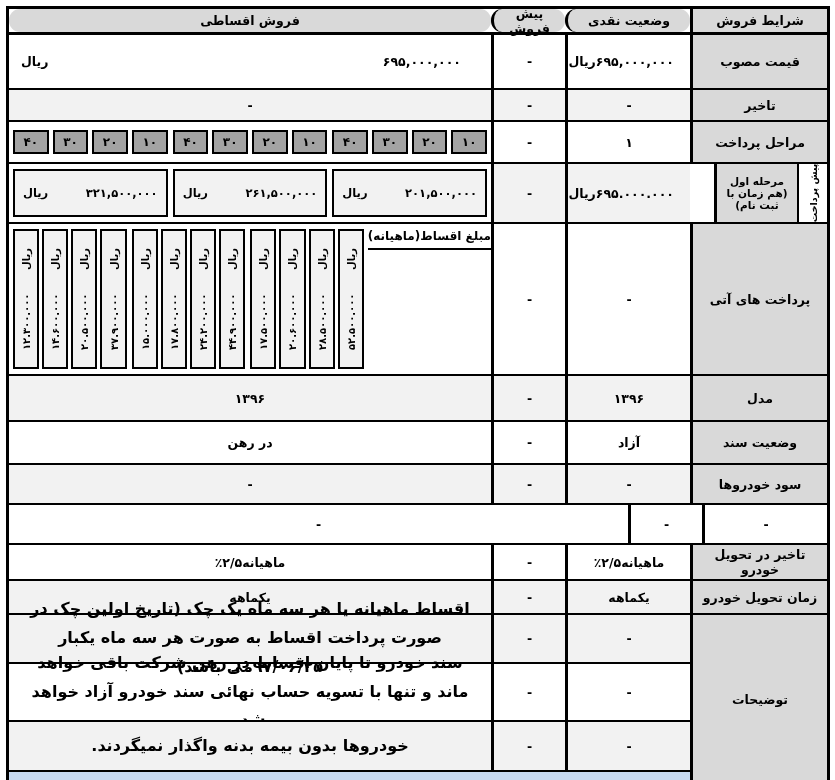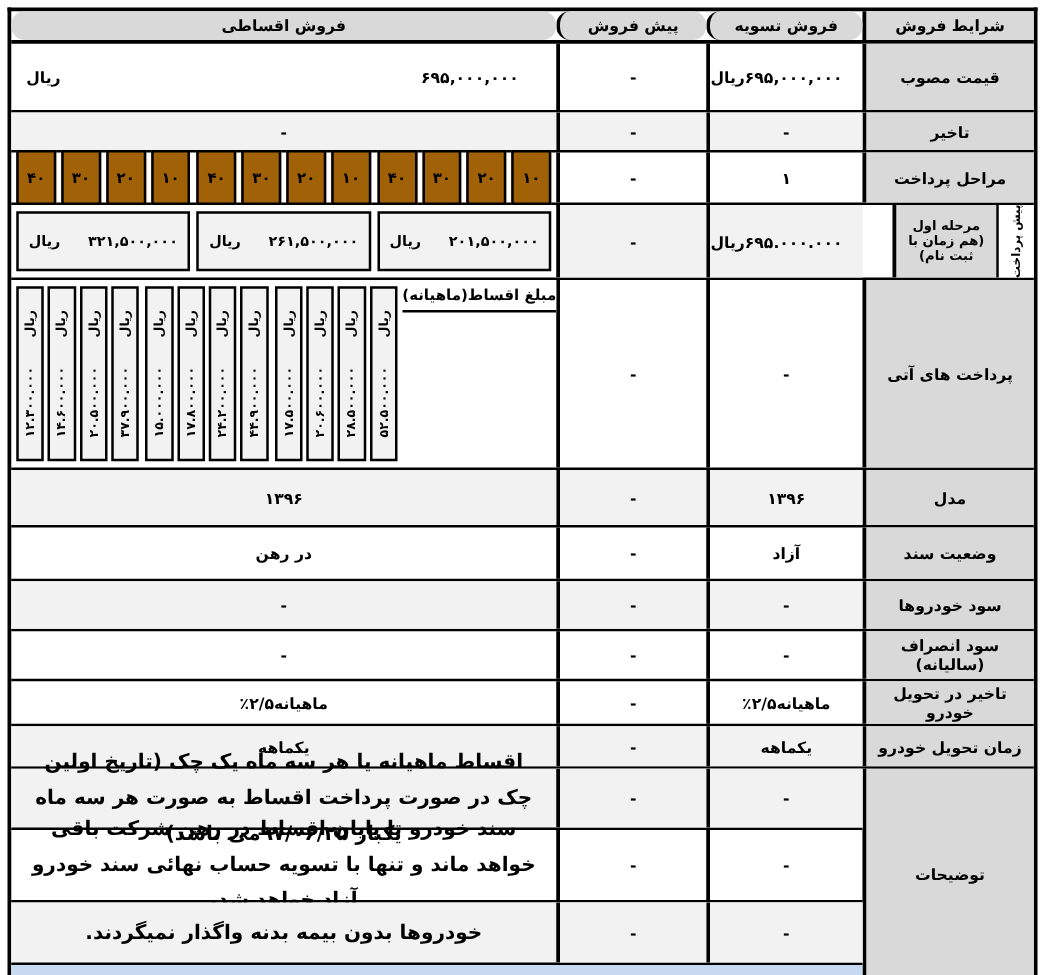--- a/index.html
+++ b/index.html
@@ -17,21 +17,21 @@
     border-bottom: none;
     background: #fff;
   }
   .row { display: flex; border-bottom: 2px solid #000; }
   .cell, .hcell, .cash, .pre, .inst {
     display: flex; align-items: center; justify-content: center;
     text-align: center; font-size: 12.5px;
   }
   .hcell  { width: 137px; background: #d9d9d9; border-left: 3px solid #000; padding: 2px 2px; }
   .cash   { width: 125px; border-left: 3px solid #000; }
-  .pre    { width: 120px;  border-left: 3px solid #000; }
+  .pre    { width: 74px;  border-left: 3px solid #000; }
   .inst   { flex: 1; }
   .bg-band { background: #f2f2f2; }
   .bg-head { background: #d9d9d9; border-radius: 11px; }
 
   .r-head   { height: 26px; border-bottom: 3px solid #000; }
   .r-price  { height: 55px; }
   .r-disc   { height: 32px; }
   .r-stages { height: 42px; }
   .r-stage1 { height: 60px; }
   .r-future { height: 152px; }
@@ -58,21 +58,21 @@
     width: 58px; height: 28px;
     transform: translate(-50%,-50%) rotate(-90deg);
     display: flex; align-items: center; justify-content: center;
     font-size: 9.5px; white-space: nowrap;
   }
 
   
   .groups { flex: 1; display: flex; gap: 5px; padding: 0 4px; align-items: center; }
   .sgroup { flex: 1; display: flex; gap: 4px; }
   .sbox {
-    flex: 1; height: 44px; background: #a16207; border: 2px solid #000;
+    flex: 1; height: 24px; background: #a3a3a3; border: 2px solid #000;
     display: flex; align-items: center; justify-content: center; font-size: 12px;
   }
   .gbox {
     flex: 1; height: 48px; background: #f2f2f2; border: 2px solid #000;
     display: flex; align-items: center; justify-content: space-between;
     padding: 0 8px; font-size: 11.5px;
   }
 
   
   .fut-inst { flex: 1; display: flex; flex-direction: row; }
@@ -102,21 +102,21 @@
   .n3 { height: 50px; }
   .blue-row { height: 12px; background: #c6d9f1; }
 </style>
 </head>
 <body>
 
 <div class="table">
 
   <div class="row r-head">
     <div class="hcell">شرایط فروش</div>
-    <div class="cash bg-head">فروش تسویه</div>
+    <div class="cash bg-head">وضعیت نقدی</div>
     <div class="pre bg-head">پیش فروش</div>
     <div class="inst bg-head">فروش اقساطی</div>
   </div>
 
   <div class="row r-price">
     <div class="hcell">قیمت مصوب</div>
     <div class="cash val-split">
       <span>۶۹۵,۰۰۰,۰۰۰</span>
       <span>ریال</span>
     </div>
@@ -292,21 +292,20 @@
   </div>
 
   <div class="row r-part">
     <div class="hcell">سود خودروها</div>
     <div class="cash bg-band">-</div>
     <div class="pre bg-band">-</div>
     <div class="inst bg-band">-</div>
   </div>
 
   <div class="row r-cancel">
-    <div class="hcell">سود انصراف (سالیانه)</div>
     <div class="cash">-</div>
     <div class="pre">-</div>
     <div class="inst">-</div>
   </div>
 
   <div class="row r-delay">
     <div class="hcell">تاخیر در تحویل خودرو</div>
     <div class="cash">
         <span dir="ltr">٪۲/۵ماهیانه</span>
       </div>

